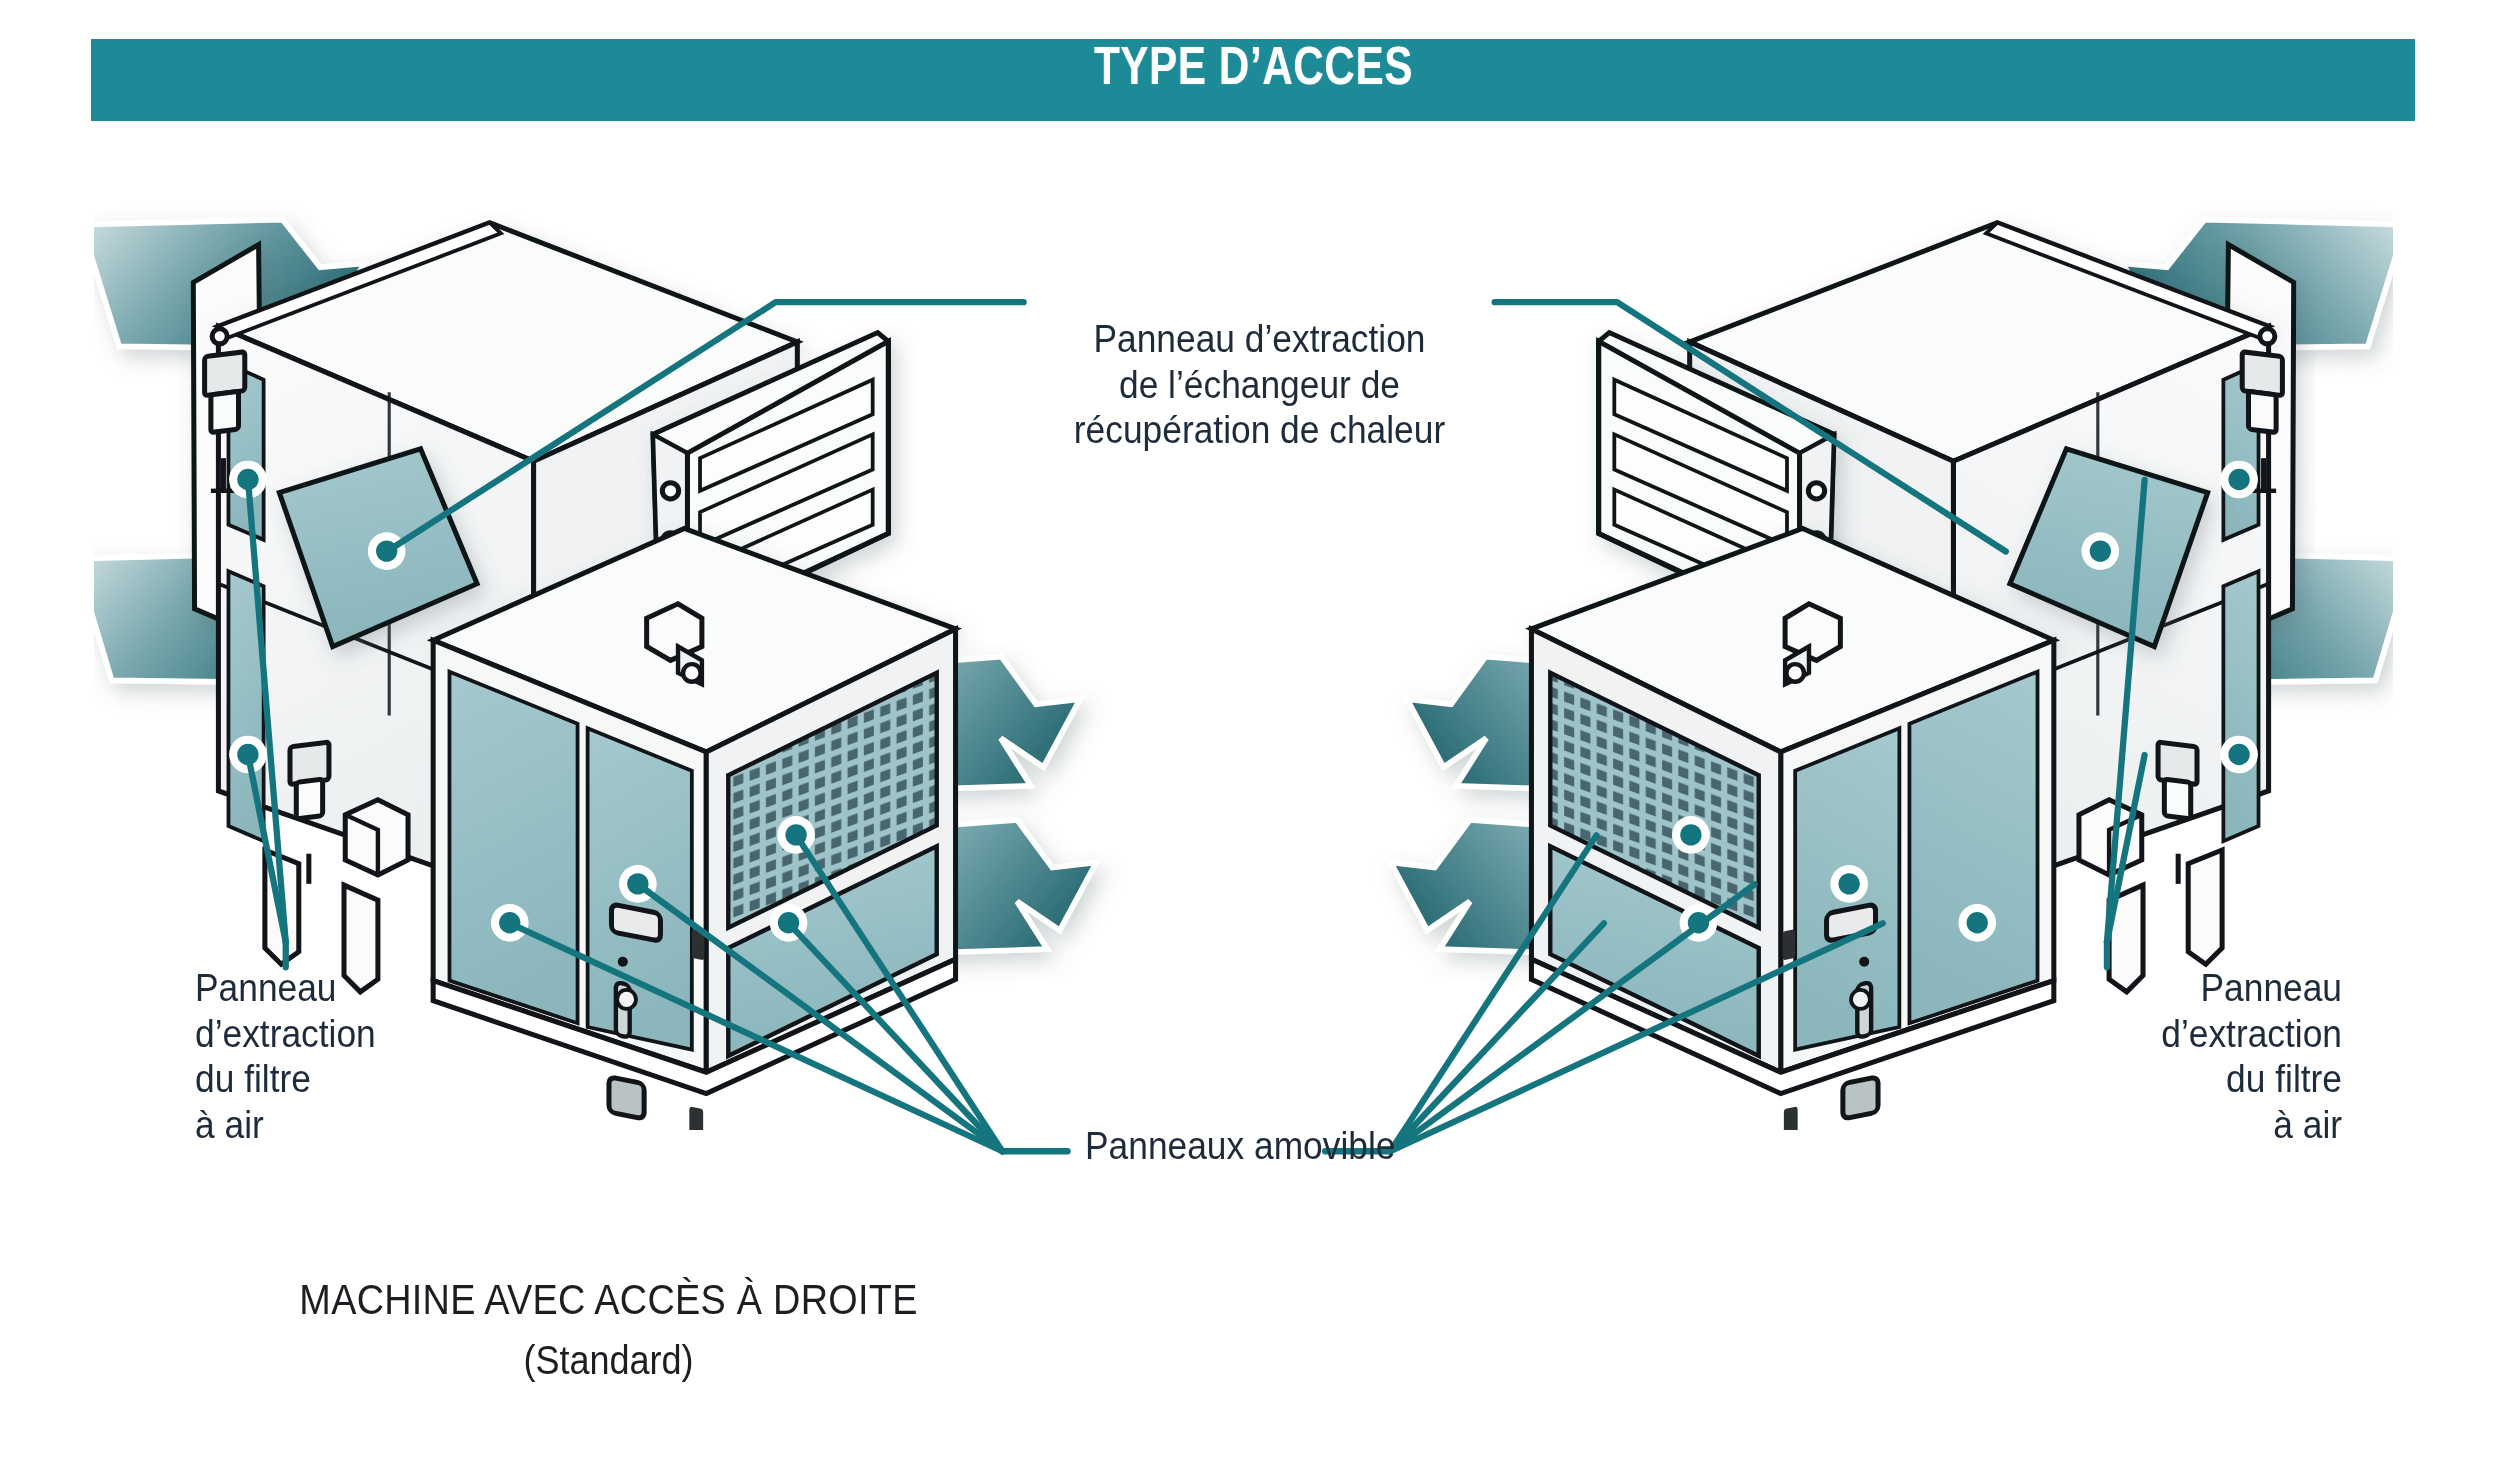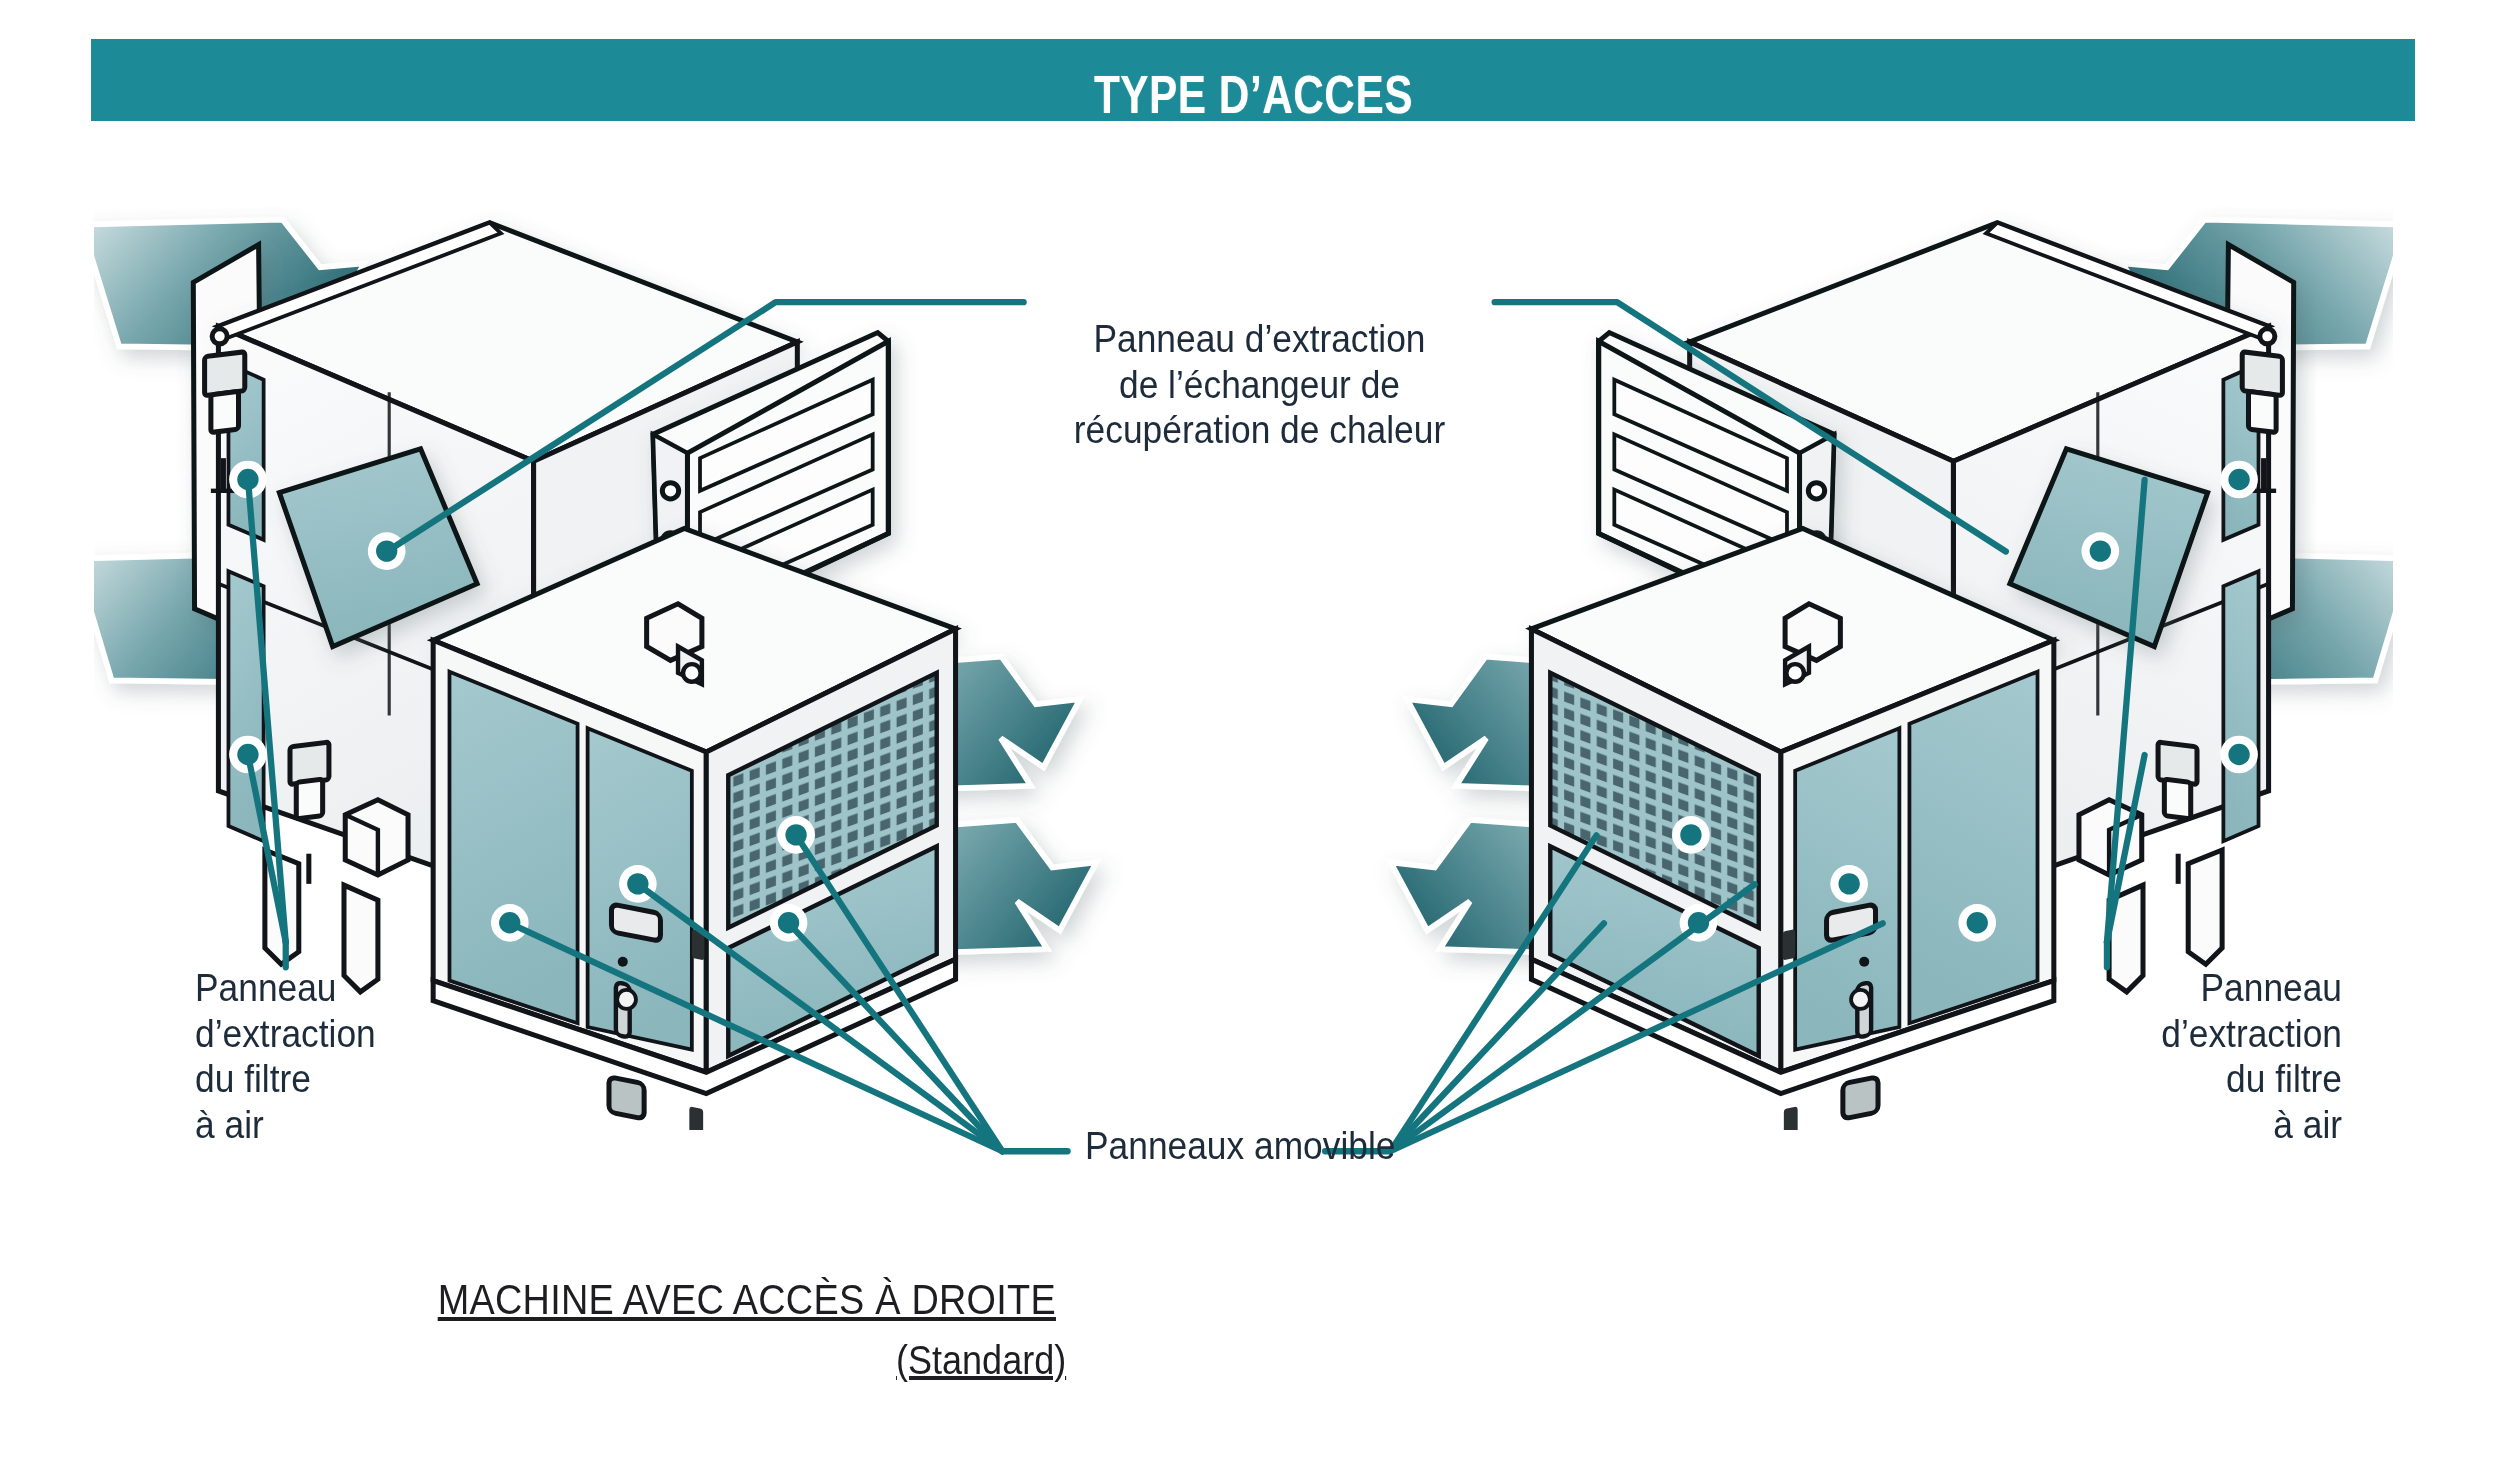--- a/index.html
+++ b/index.html
@@ -8,21 +8,21 @@
     width:2512px;height:1466px;position:relative;overflow:hidden;
     font-family:"Liberation Sans",sans-serif;
     -webkit-font-smoothing:antialiased;
   }
   #stage{position:absolute;left:0;top:0;width:2512px;height:1466px;}
 
   
   .header-bar{
     position:absolute;left:91px;top:39px;width:2324px;height:82px;
     background:#1d8b97;
-    display:flex;align-items:flex-end;justify-content:center;
+    display:flex;align-items:flex-start;justify-content:center;
   }
   .header-title{
     color:#ffffff;font-weight:bold;
     font-size:53px;letter-spacing:0.6px;
     transform:scaleX(.80);transform-origin:center;
     white-space:nowrap;line-height:1;
     text-shadow:0 0 1.3px rgba(255,255,255,.35);
   }
 
   
@@ -31,21 +31,21 @@
     font-size:38px;white-space:pre-line;
   }
   .label.condensed{transform:scaleX(.93);}
   #label-heat{left:1043px;top:317px;width:433px;text-align:center;transform-origin:center top;}
   #label-filter-left{left:195px;top:966px;width:276px;text-align:left;transform-origin:left top;}
   #label-filter-right{left:2066px;top:966px;width:276px;text-align:right;transform-origin:right top;}
   #label-panels{left:1085px;top:1124px;width:427px;text-align:left;transform-origin:left top;}
 
   
   .caption{
-    position:absolute;color:#1d1d22;text-align:right;text-decoration:underline;
+    position:absolute;color:#1d1d22;text-align:center;
   }
   .caption .c-main{
     font-size:43px;letter-spacing:0.3px;display:block;
     transform:scaleX(.88);transform-origin:center;white-space:nowrap;
   }
   .caption .c-sub{
     font-size:40px;display:block;margin-top:14px;
     transform:scaleX(.90);transform-origin:center;white-space:nowrap;
   }
   #caption-left{left:100px;top:1275px;width:1017px;}

